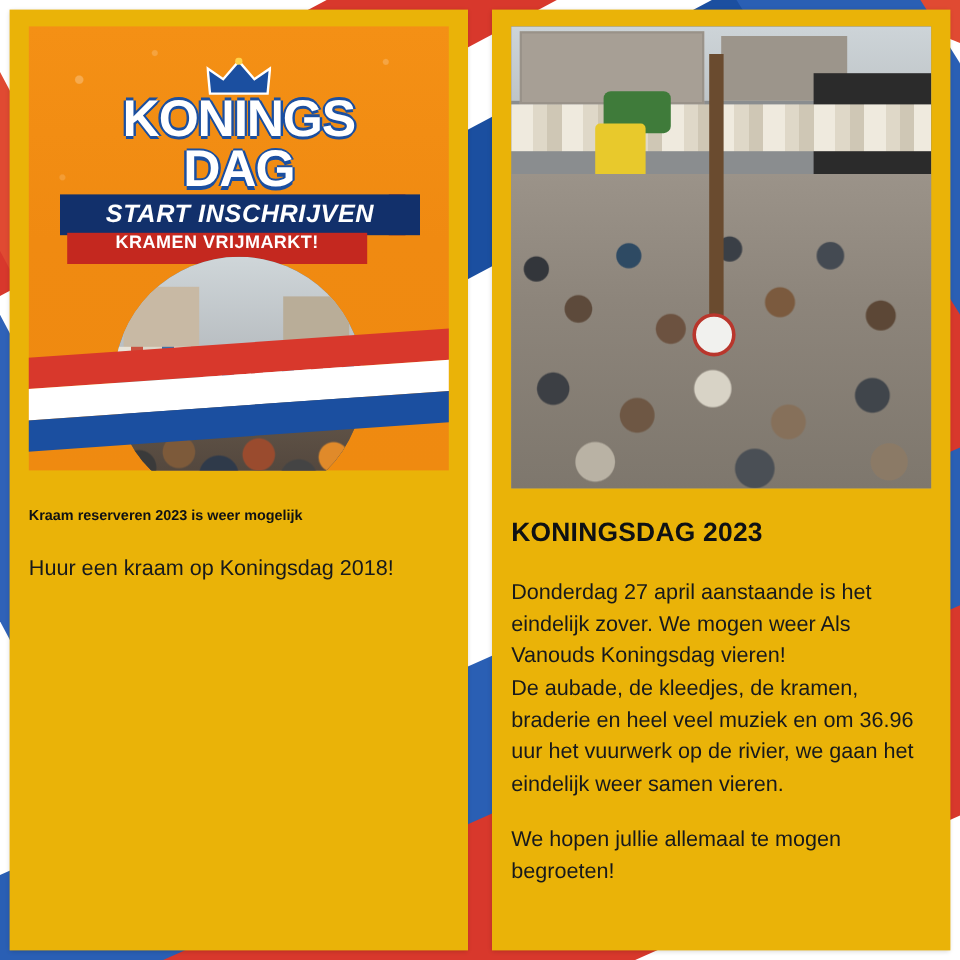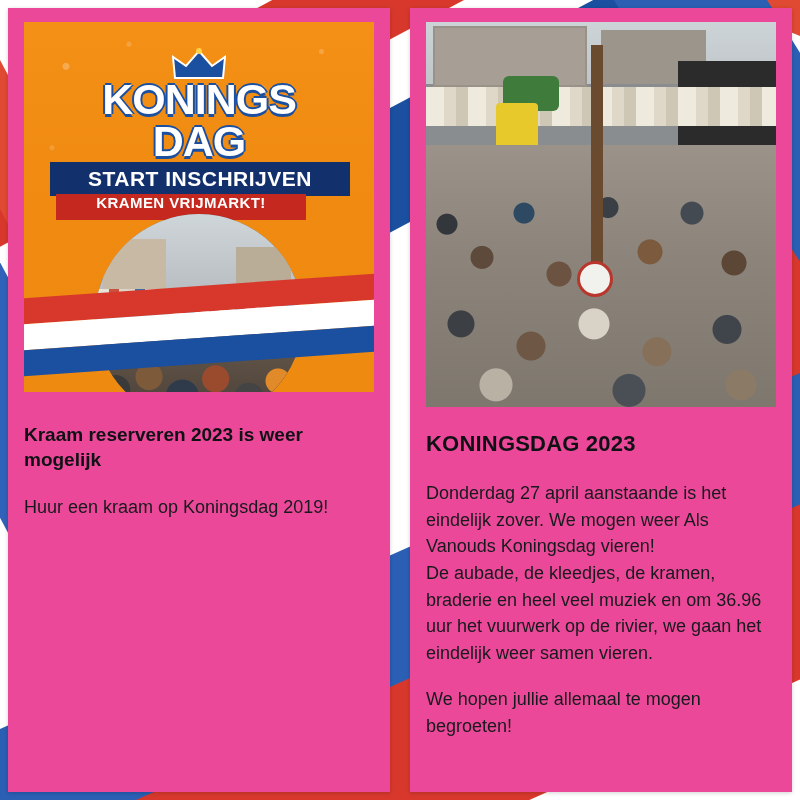--- a/index.html
+++ b/index.html
@@ -45,21 +45,21 @@
   .band-b2 { top: 560px;  height: 190px; background: #2a5fb4; transform: rotate(-24deg); }
   .band-r3 { top: 690px;  height: 160px; background: #d8382c; transform: rotate(-24deg); }
   .band-b3 { top: 330px;  height: 120px; background: #2f62b8; transform: rotate(62deg); left: -45%; width: 90%; }
   .band-r4 { top: 250px;  height: 70px;  background: #e04a32; transform: rotate(62deg); left: -30%; width: 80%; }
   .band-b4 { top: 200px;  height: 130px; background: #2a5fb4; transform: rotate(58deg); left: 62%; width: 90%; }
   .band-r5 { top: 430px;  height: 90px;  background: #d8382c; transform: rotate(58deg); left: 70%; width: 80%; }
 
   
   .card {
     position: absolute;
-    background: #ec4899;
+    background: #eab308;
     box-shadow: 0 1px 4px rgba(0,0,0,0.18);
   }
   .card-left  { left: 8px;   top: 8px;  width: 382px; height: 784px; }
   .card-right { left: 410px; top: 8px;  width: 382px; height: 784px; }
 
   .card-inner { padding: 14px 16px 0 16px; }
 
   
   .poster {
     position: relative;
@@ -112,20 +112,21 @@
     top: 140px; left: 26px;
     width: 300px; height: 34px;
     background: #12306b;
     display: flex; align-items: center; justify-content: center;
   }
   .ribbon1 span {
     color: #ffffff;
     font-size: 21px;
     font-weight: bold;
     letter-spacing: 0.5px;
+    font-style: italic;
   }
   .ribbon2 {
     position: absolute;
     top: 172px; left: 32px;
     width: 250px; height: 26px;
     background: #c4281f;
     display: flex; align-items: flex-start; justify-content: center;
   }
   .ribbon2 span {
     color: #ffffff;
@@ -217,21 +218,21 @@
       radial-gradient(circle at 58% 94%, #4a4f55 0 16px, transparent 17px),
       radial-gradient(circle at 90% 92%, #8b7a66 0 15px, transparent 16px);
   }
   .ph-pole { position:absolute; top:6%; left:47%; width:12px; height:62%; background:#6a4b2f; }
   .ph-sign { position:absolute; top:62%; left:43%; width:30px; height:30px; border-radius:50%;
              background:#f1f1ee; border:3px solid #b9362c; }
 
   
   .headline {
     margin: 30px 0 6px 0;
-    font-size: 19px;
+    font-size: 12px;
     font-weight: bold;
     color: #0f1114;
     line-height: 1.32;
   }
   .headline-right {
     margin: 22px 0 0 0;
     font-size: 22px;
     font-weight: bold;
     color: #0f1114;
     line-height: 1.32;
@@ -298,21 +299,21 @@
         </div>
 
         <div class="poster-flagband">
           <div class="pfb-r"></div>
           <div class="pfb-w"></div>
           <div class="pfb-b"></div>
         </div>
       </div>
 
       <h2 class="headline">Kraam reserveren 2023 is weer mogelijk</h2>
-      <p class="body-text">Huur een kraam op Koningsdag 2019!</p>
+      <p class="body-text">Huur een kraam op Koningsdag 2018!</p>
     </div>
   </div>
 
   <div class="card card-right">
     <div class="card-inner">
 
       <div class="photo-right">
         <div class="ph-sky"></div>
         <div class="ph-flats"></div>
         <div class="ph-flats2"></div>

